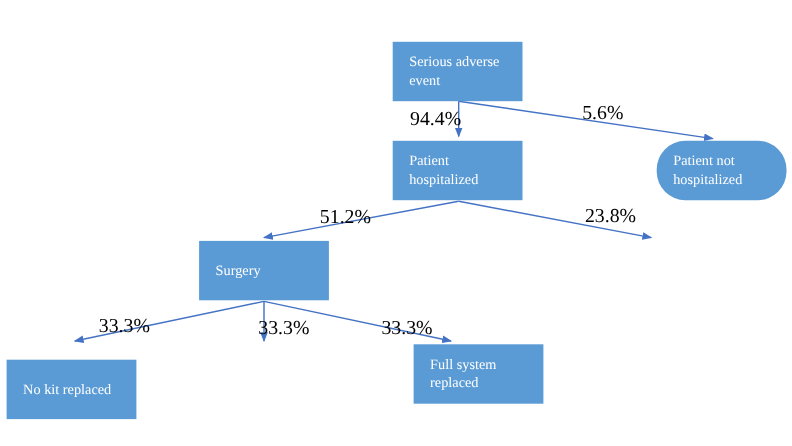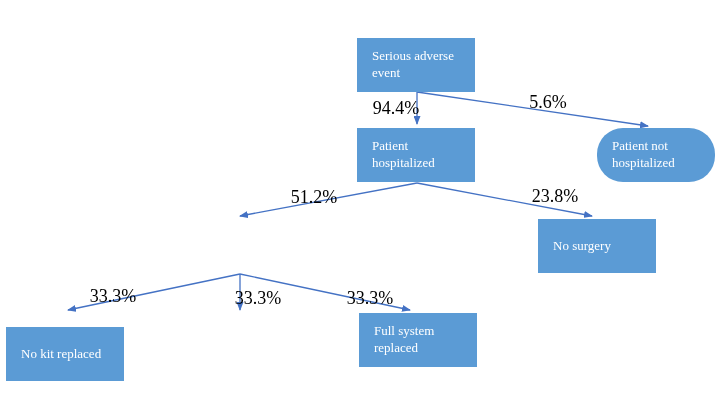--- a/index.html
+++ b/index.html
@@ -41,21 +41,21 @@
     padding:0 10px 0 15px;
     box-sizing:border-box;
   }
   .n-serious{left:357px;top:38px;}
   .n-hosp{left:357px;top:128px;}
   .n-nothosp{left:597px;top:128px;border-radius:26px;}
   .n-surgery{left:181px;top:219px;}
   .n-nosurgery{left:538px;top:219px;}
   .n-nokit{left:6px;top:327px;text-align:center;}
   .n-lead{left:182px;top:313px;}
-  .n-fullsys{left:359px;top:313px;}
+  .n-fullsys{left:376px;top:313px;}
   .edge-label{
     position:absolute;
     transform:translateX(-50%);
     color:var(--edge-label-text);
     font-size:18px;
     white-space:nowrap;
   }
   .el-944{left:396px;top:98px;}
   .el-56{left:548px;top:92px;}
   .el-762{left:314px;top:187px;}
@@ -86,22 +86,22 @@
 
   <div class="node n-serious">
     <span>Serious adverse event</span>
   </div>
   <div class="node n-hosp">
     <span>Patient hospitalized</span>
   </div>
   <div class="node n-nothosp">
     <span>Patient not hospitalized</span>
   </div>
-  <div class="node n-nosurgery">
-    <span>No surgery</span>
+  <div class="node n-surgery">
+    <span>Surgery</span>
   </div>
   <div class="node n-nokit">
     <span>No kit replaced</span>
   </div>
   <div class="node n-fullsys">
     <span>Full system replaced</span>
   </div>
 
   <span class="edge-label el-944">94.4%</span>
   <span class="edge-label el-56">5.6%</span>

